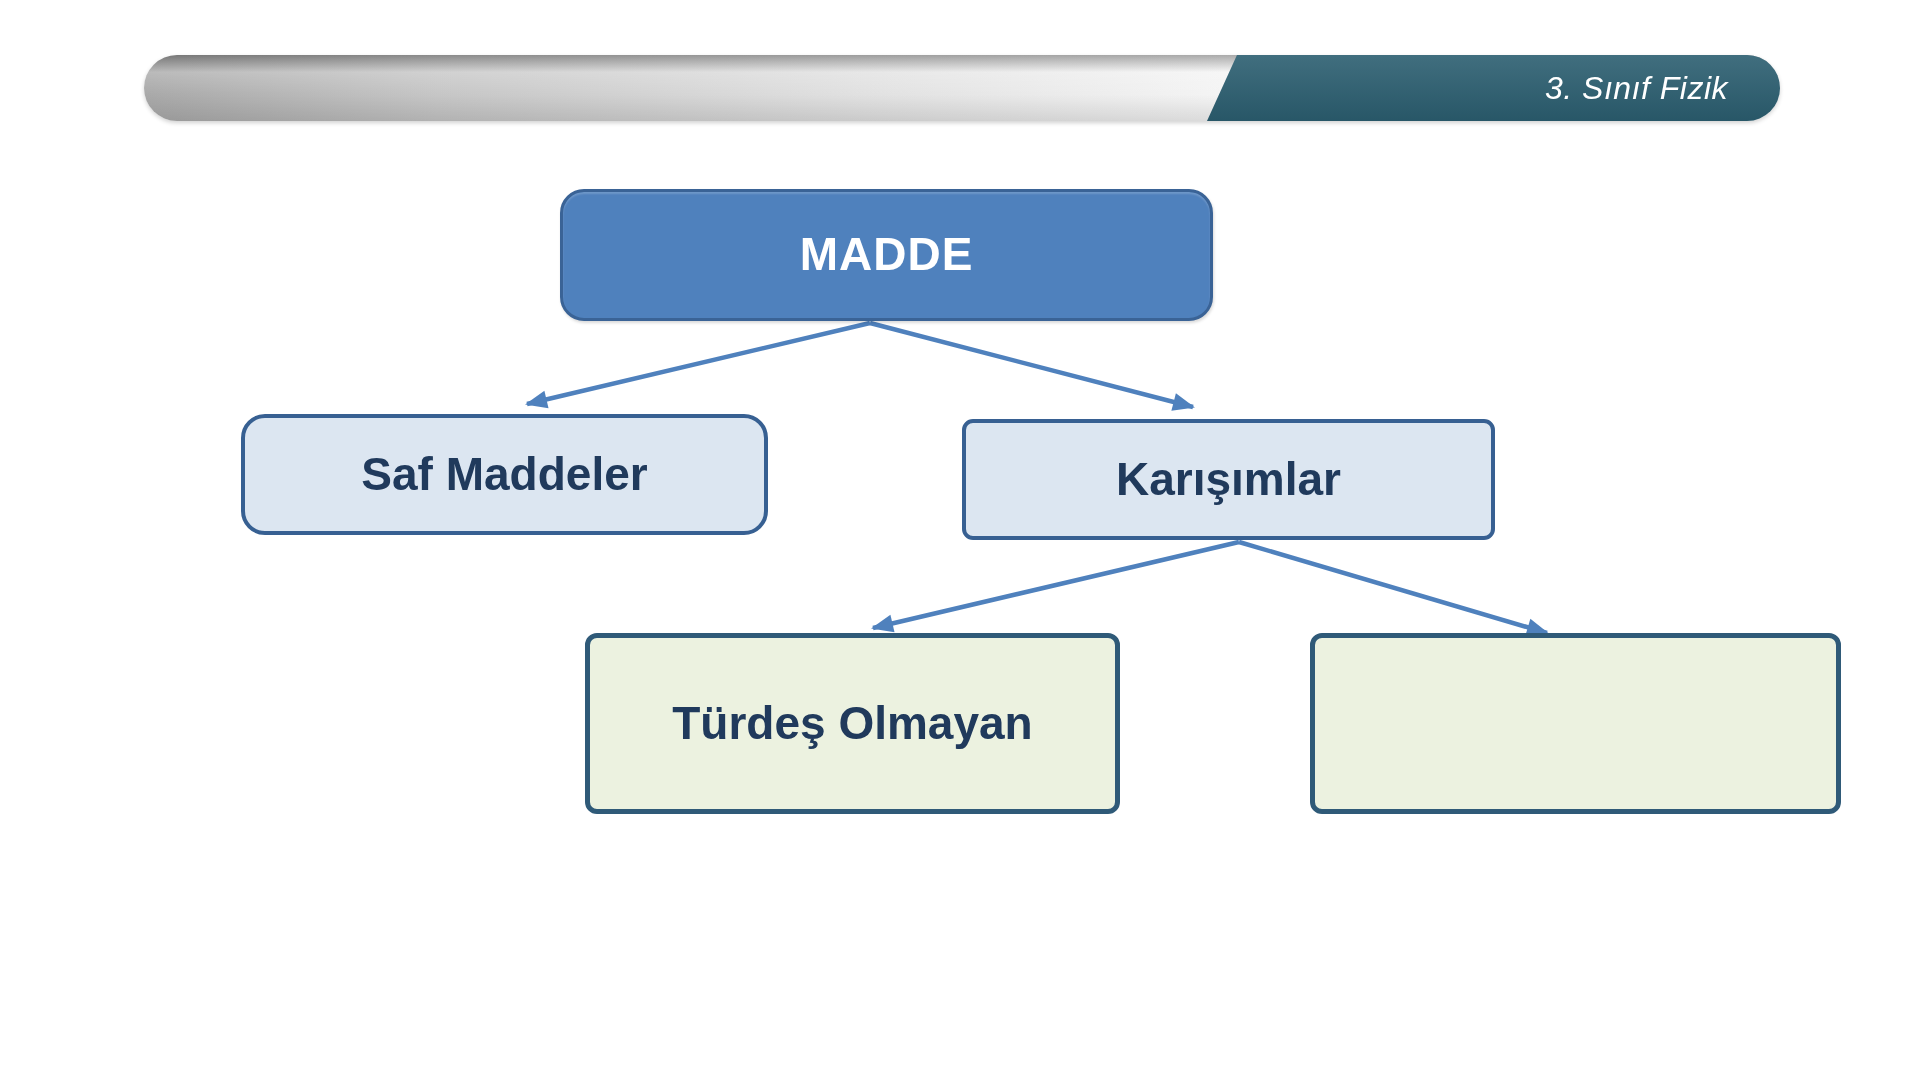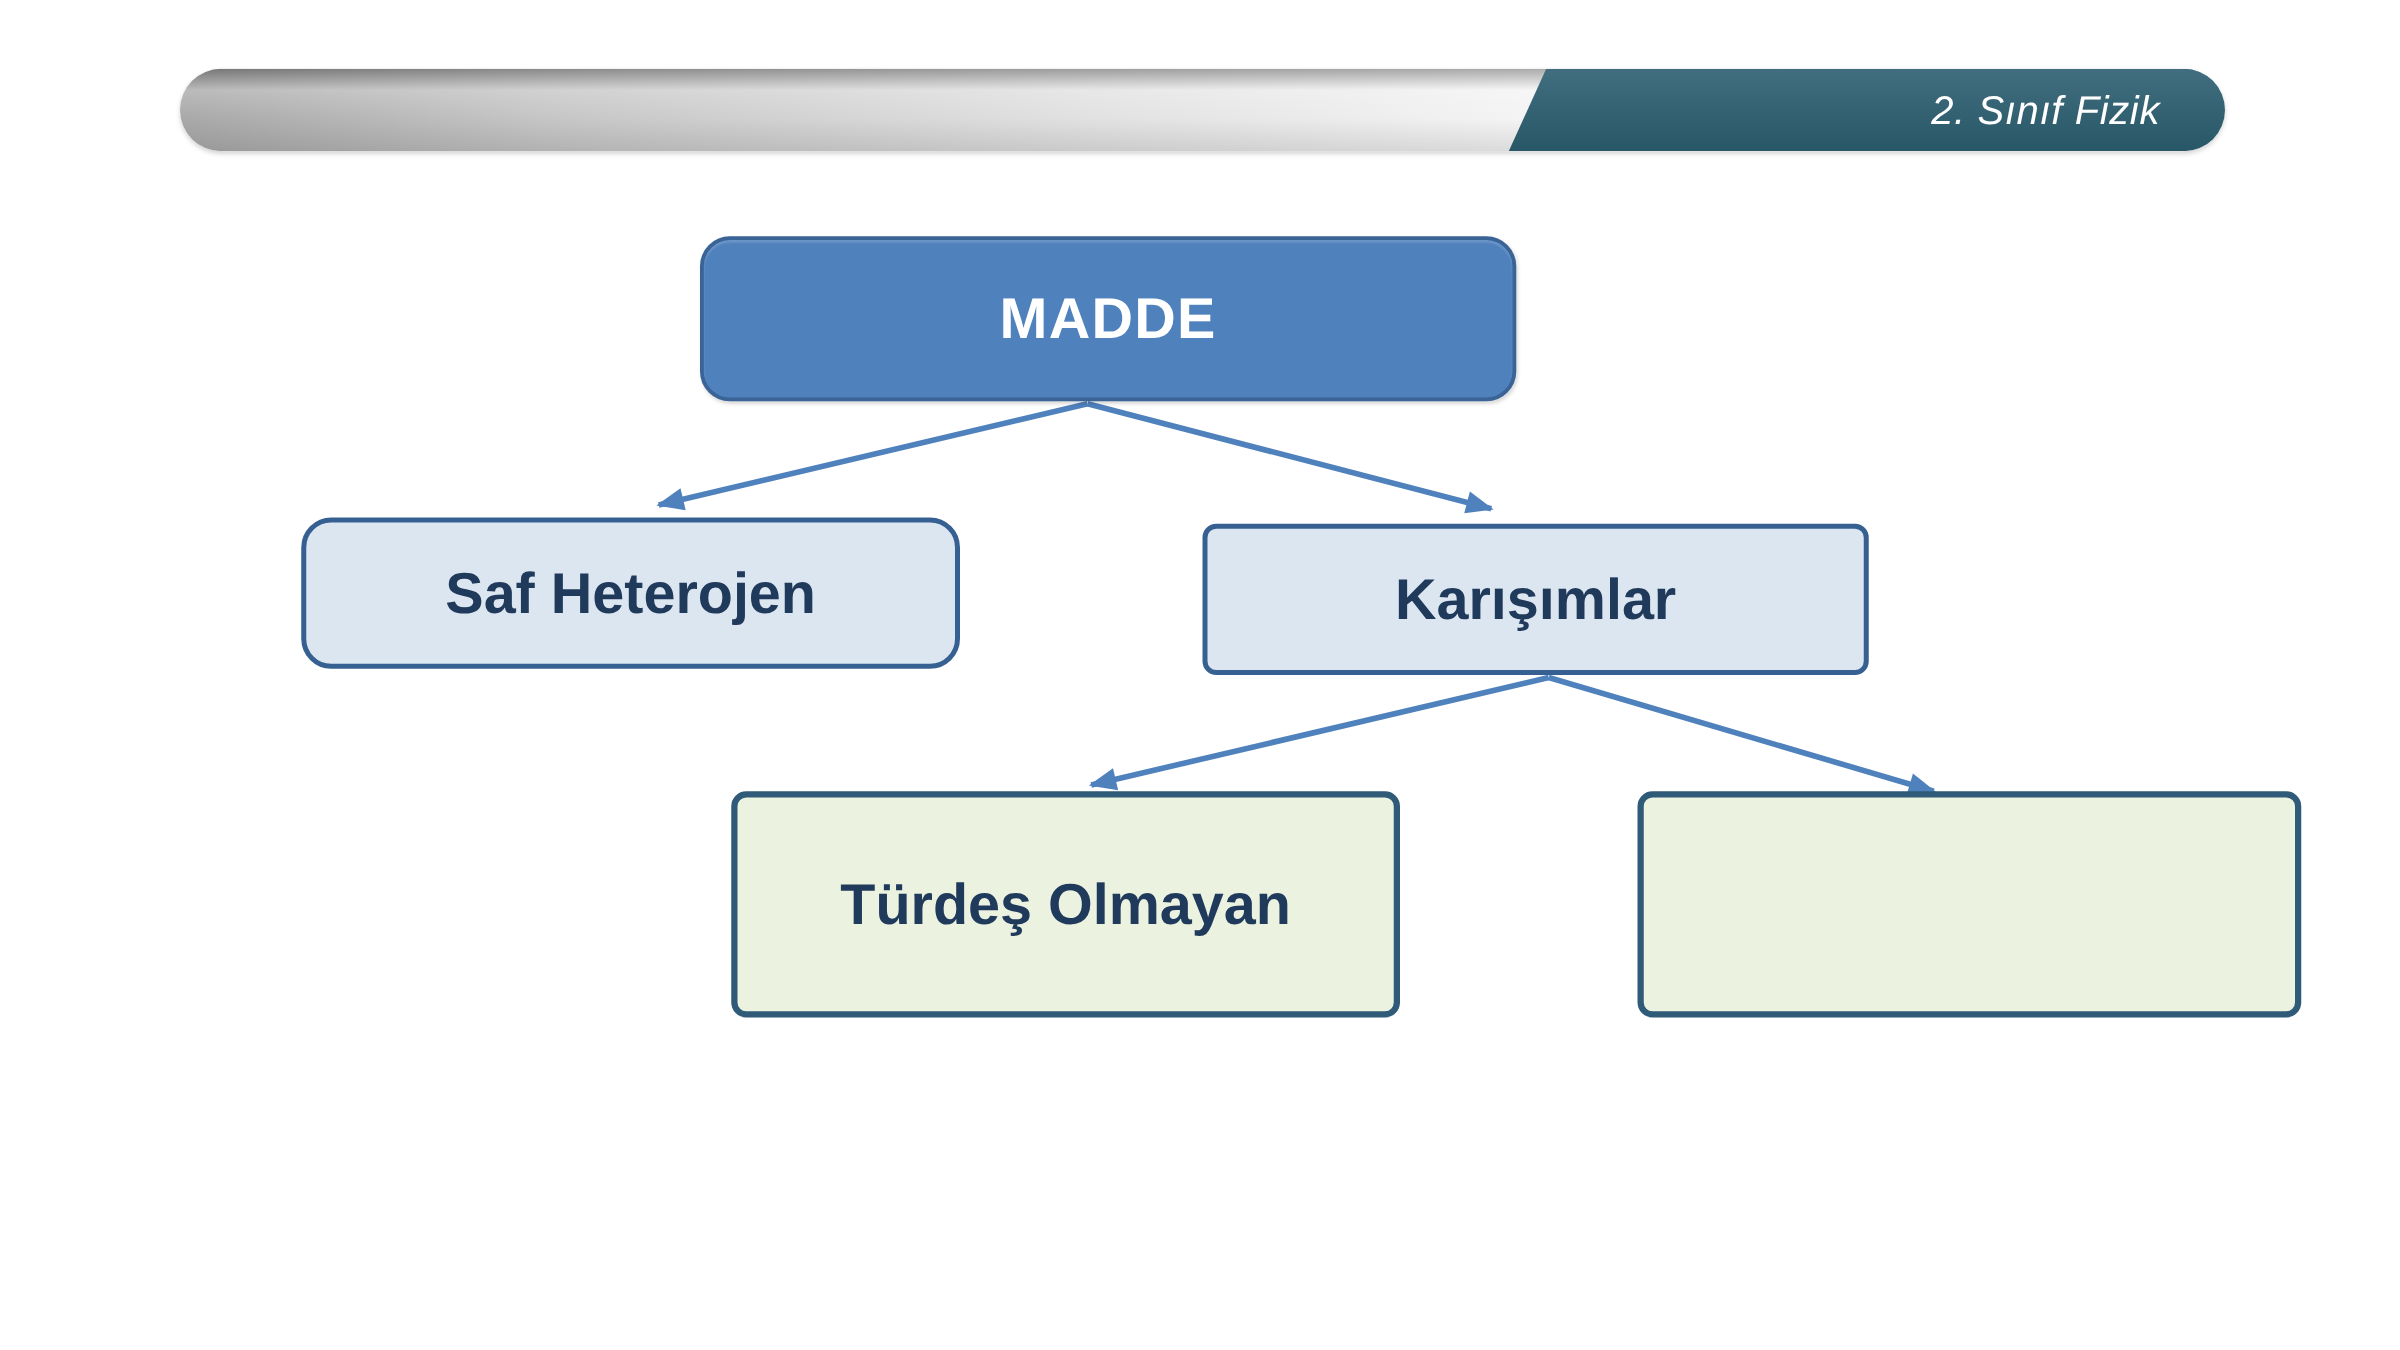--- a/index.html
+++ b/index.html
@@ -98,42 +98,42 @@
   .node-leaf-heterojen { left: 585px; top: 633px; width: 535px; height: 181px; }
   .node-leaf-homojen { left: 1310px; top: 633px; width: 531px; height: 181px; }
 </style>
 </head>
 <body>
 
 <div class="slide">
 
   <div class="header-bar">
     <div class="header-teal">
-      <span class="header-title">2. Sınıf Fizik</span>
+      <span class="header-title">3. Sınıf Fizik</span>
     </div>
   </div>
 
   <svg class="connectors" viewBox="0 0 1920 1080" xmlns="http://www.w3.org/2000/svg">
     <defs>
       <marker id="arrow" markerUnits="userSpaceOnUse" markerWidth="26" markerHeight="22" refX="22" refY="11" orient="auto">
         <path class="arrowhead-shape" d="M2,2 L24,11 L2,20 Z"></path>
       </marker>
     </defs>
     <path class="edge" d="M870,323 L527,404" marker-end="url(#arrow)"></path>
     <path class="edge" d="M870,323 L1193,407" marker-end="url(#arrow)"></path>
     <path class="edge" d="M1239,542 L873,628" marker-end="url(#arrow)"></path>
     <path class="edge" d="M1239,542 L1547,633" marker-end="url(#arrow)"></path>
   </svg>
 
   <div class="node node-root">
     <span>MADDE</span>
   </div>
 
   <div class="node node-branch node-branch-saf">
-    <span>Saf Heterojen</span>
+    <span>Saf Maddeler</span>
   </div>
 
   <div class="node node-branch node-branch-karisimlar">
     <span>Karışımlar</span>
   </div>
 
   <div class="node node-leaf node-leaf-heterojen">
     <span>Türdeş Olmayan</span>
   </div>
 

